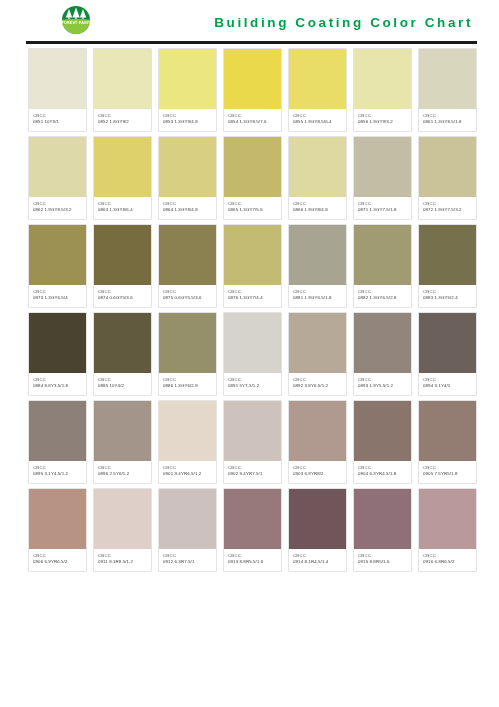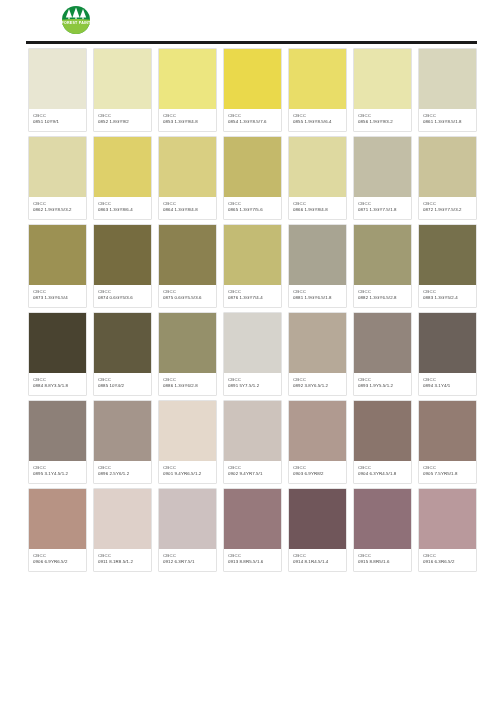--- a/index.html
+++ b/index.html
@@ -122,20 +122,21 @@
             <rect x="20.4" y="12.2" width="1.2" height="2.2"></rect>
             <rect x="27.4" y="12.2" width="1.2" height="2.4"></rect>
             <rect x="34.4" y="12.2" width="1.2" height="2.2"></rect>
           </g>
           <rect x="14" y="14.6" width="28" height="5.4" fill="#8cc63f"></rect>
           <ellipse cx="28" cy="17.3" rx="17" ry="3.3" fill="#8cc63f"></ellipse>
         </g>
         <text x="28" y="18.6" text-anchor="middle" font-family="Liberation Sans, sans-serif" font-size="3.6" font-weight="bold" fill="#ffffff" letter-spacing="0.25">FOREST PAINT</text>
       </svg>
     </div>
+    <div class="chart-title">Building Coating Color Chart</div>
   </div>
   <div class="title-rule"></div>
 
   <div class="grid">
       <div class="row">
         <div class="card">
           <div class="swatch" style="background: rgb(232, 230, 210);"></div>
           <div class="meta">
             <div class="brand">CBCC</div>
             <div class="code">0851 10Y9/1</div>

